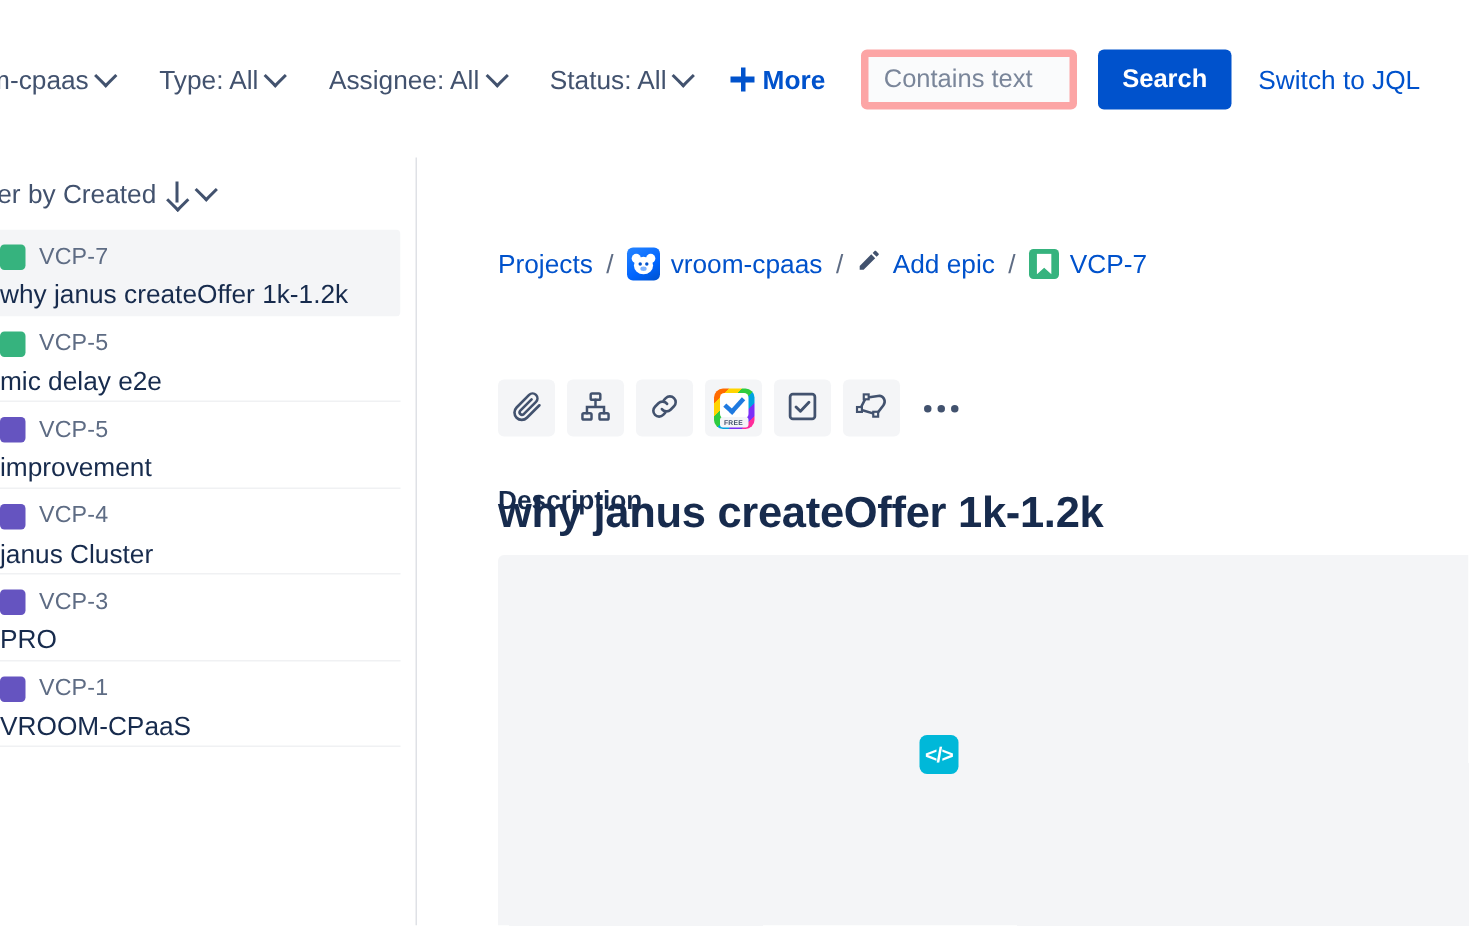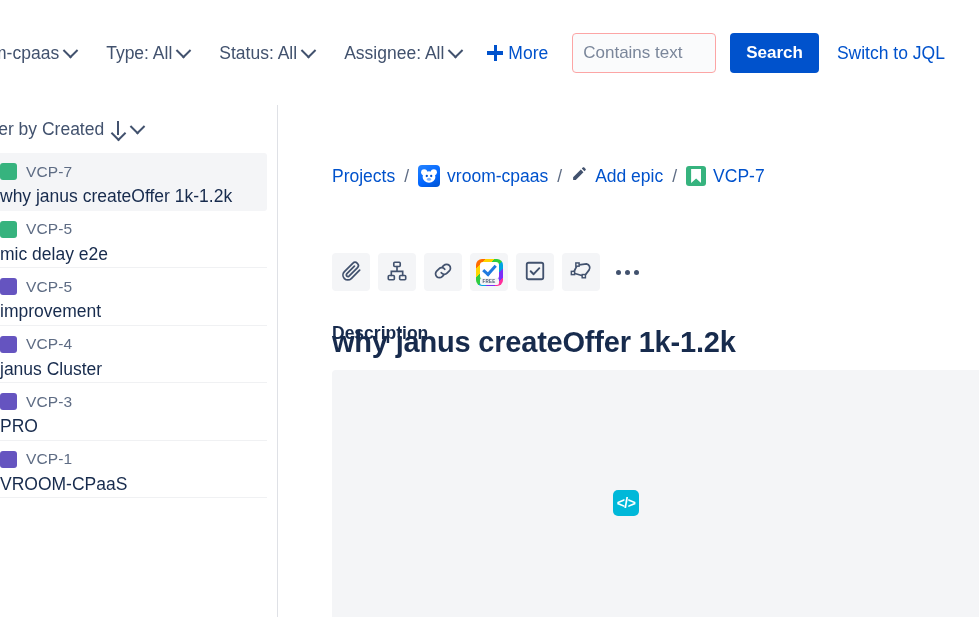--- a/index.html
+++ b/index.html
@@ -52,42 +52,42 @@
     border-right: 2.2px solid #42526e;
     border-bottom: 2.2px solid #42526e;
     transform: rotate(45deg) translate(-2px,-2px);
   }
   .more-btn {
     display: inline-flex;
     align-items: center;
     gap: 5px;
     color: #0052cc;
     font-size: 17.5px;
-    font-weight: 400;
+    font-weight: 700;
     cursor: pointer;
     margin-right: 20px;
     background: transparent;
     border: none;
     padding: 0 4px;
     height: 32px;
   }
   .plus-ico {
     position: relative;
     display: inline-block;
     width: 16px; height: 16px;
   }
   .plus-ico::before, .plus-ico::after {
     content: ""; position: absolute; background: #0052cc;
   }
   .plus-ico::before { left: 0; top: 6.4px; width: 16px; height: 3.2px; }
   .plus-ico::after  { top: 0; left: 6.4px; height: 16px; width: 3.2px; }
 
   #contains-text {
     width: 144px; height: 40px;
-    border: 1px solid #fca5a5;
+    border: 5px solid #fca5a5;
     border-radius: 4px;
     background: #fafbfc;
     padding: 0 10px;
     font-size: 17px;
     font-family: "Liberation Sans", sans-serif;
     color: #172b4d;
     outline: none;
     margin-right: 14px;
   }
   #contains-text::placeholder { color: #7a869a; }
@@ -418,26 +418,26 @@
         <span>vroom-cpaas</span>
         <span class="chev"></span>
       </button>
 
       <button class="filter-pill">
         <span>Type: All</span>
         <span class="chev"></span>
       </button>
 
       <button class="filter-pill">
+        <span>Assignee: All</span>
+        <span class="chev"></span>
+      </button>
+
+      <button class="filter-pill">
         <span>Status: All</span>
-        <span class="chev"></span>
-      </button>
-
-      <button class="filter-pill">
-        <span>Assignee: All</span>
         <span class="chev"></span>
       </button>
 
       <button class="more-btn">
         <span class="plus-ico"></span>
         <span>More</span>
       </button>
 
       <input id="contains-text" type="text" placeholder="Contains text" style="">
 

